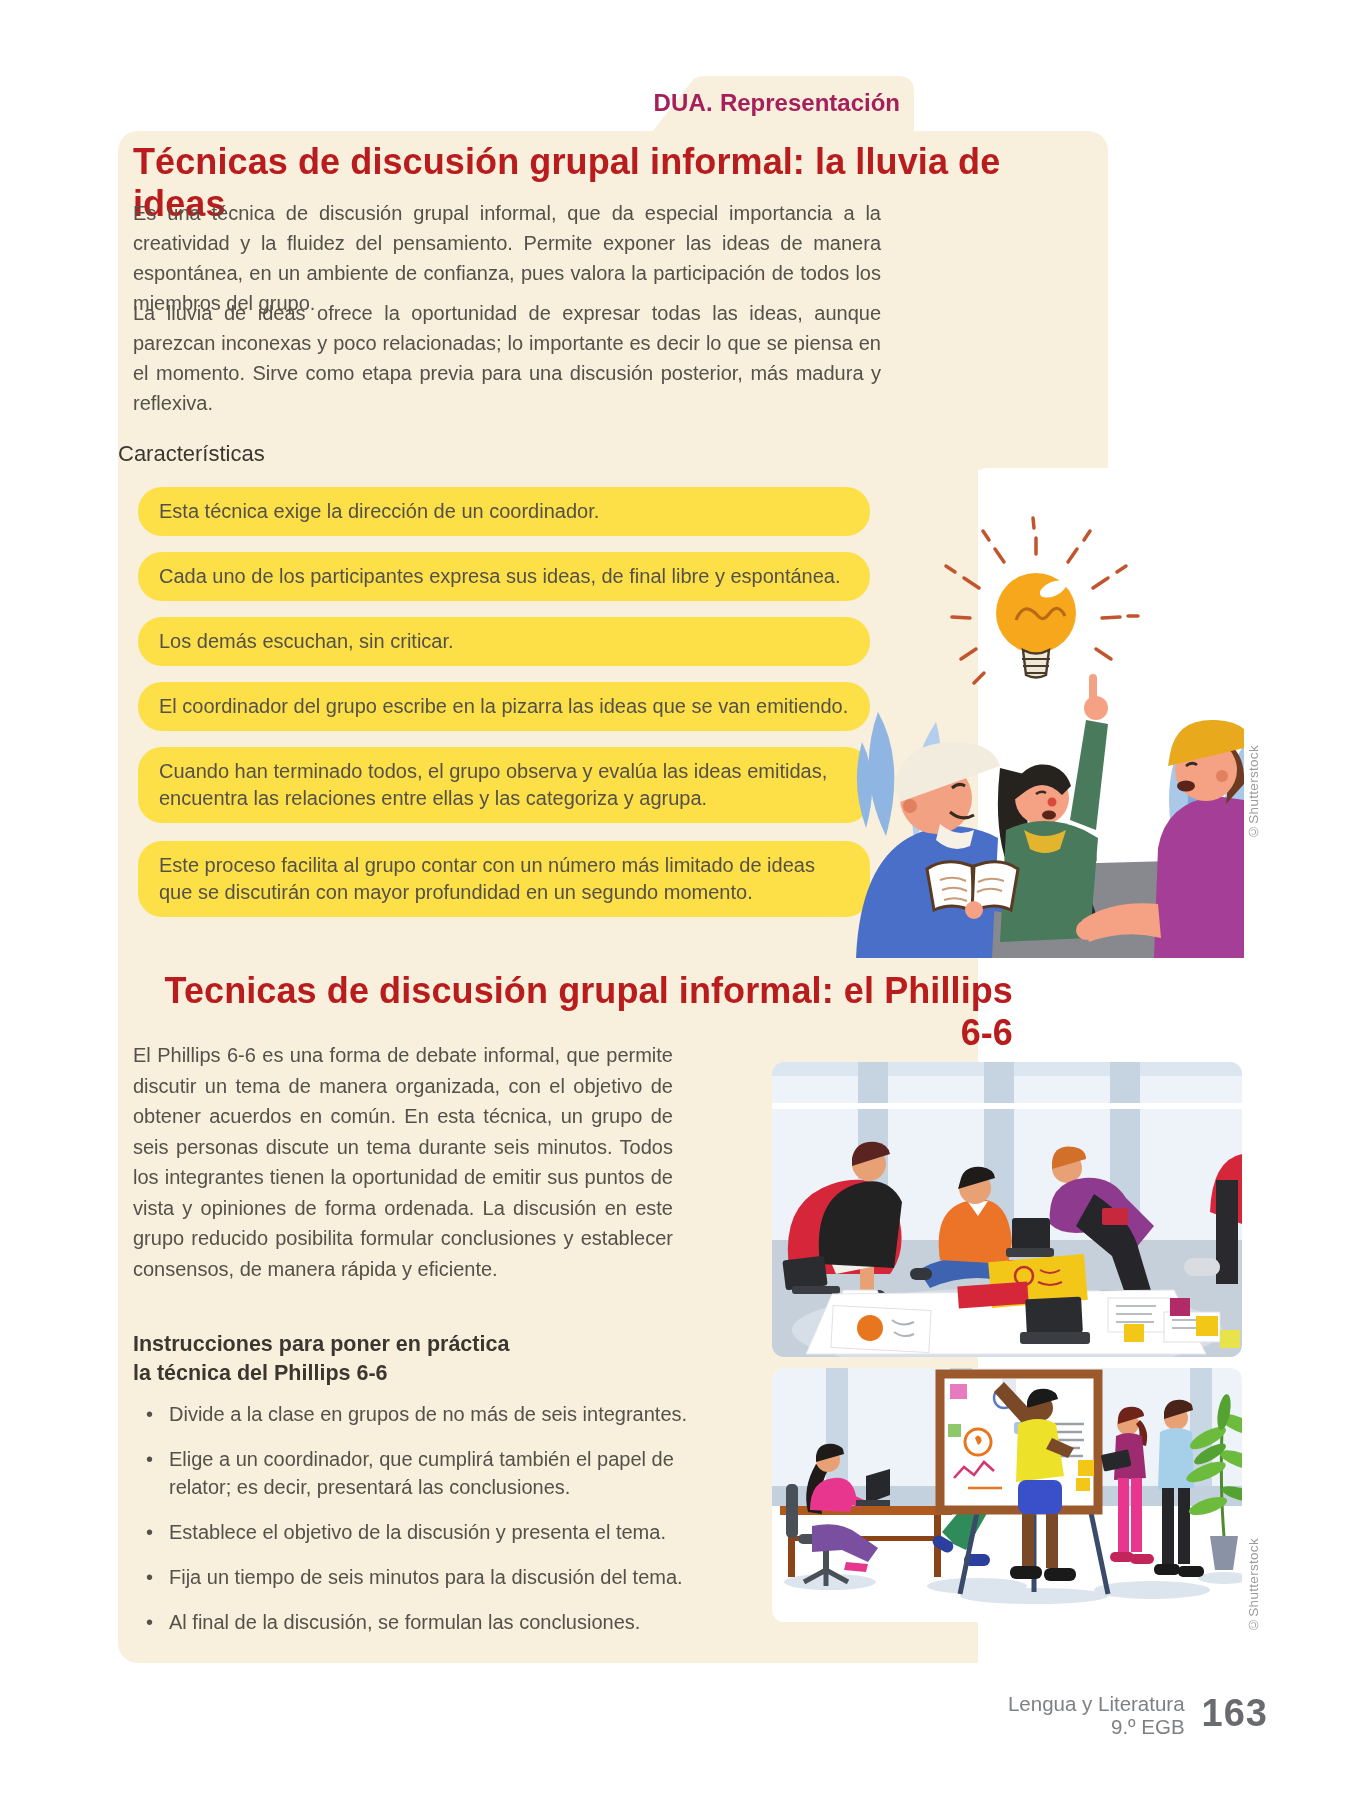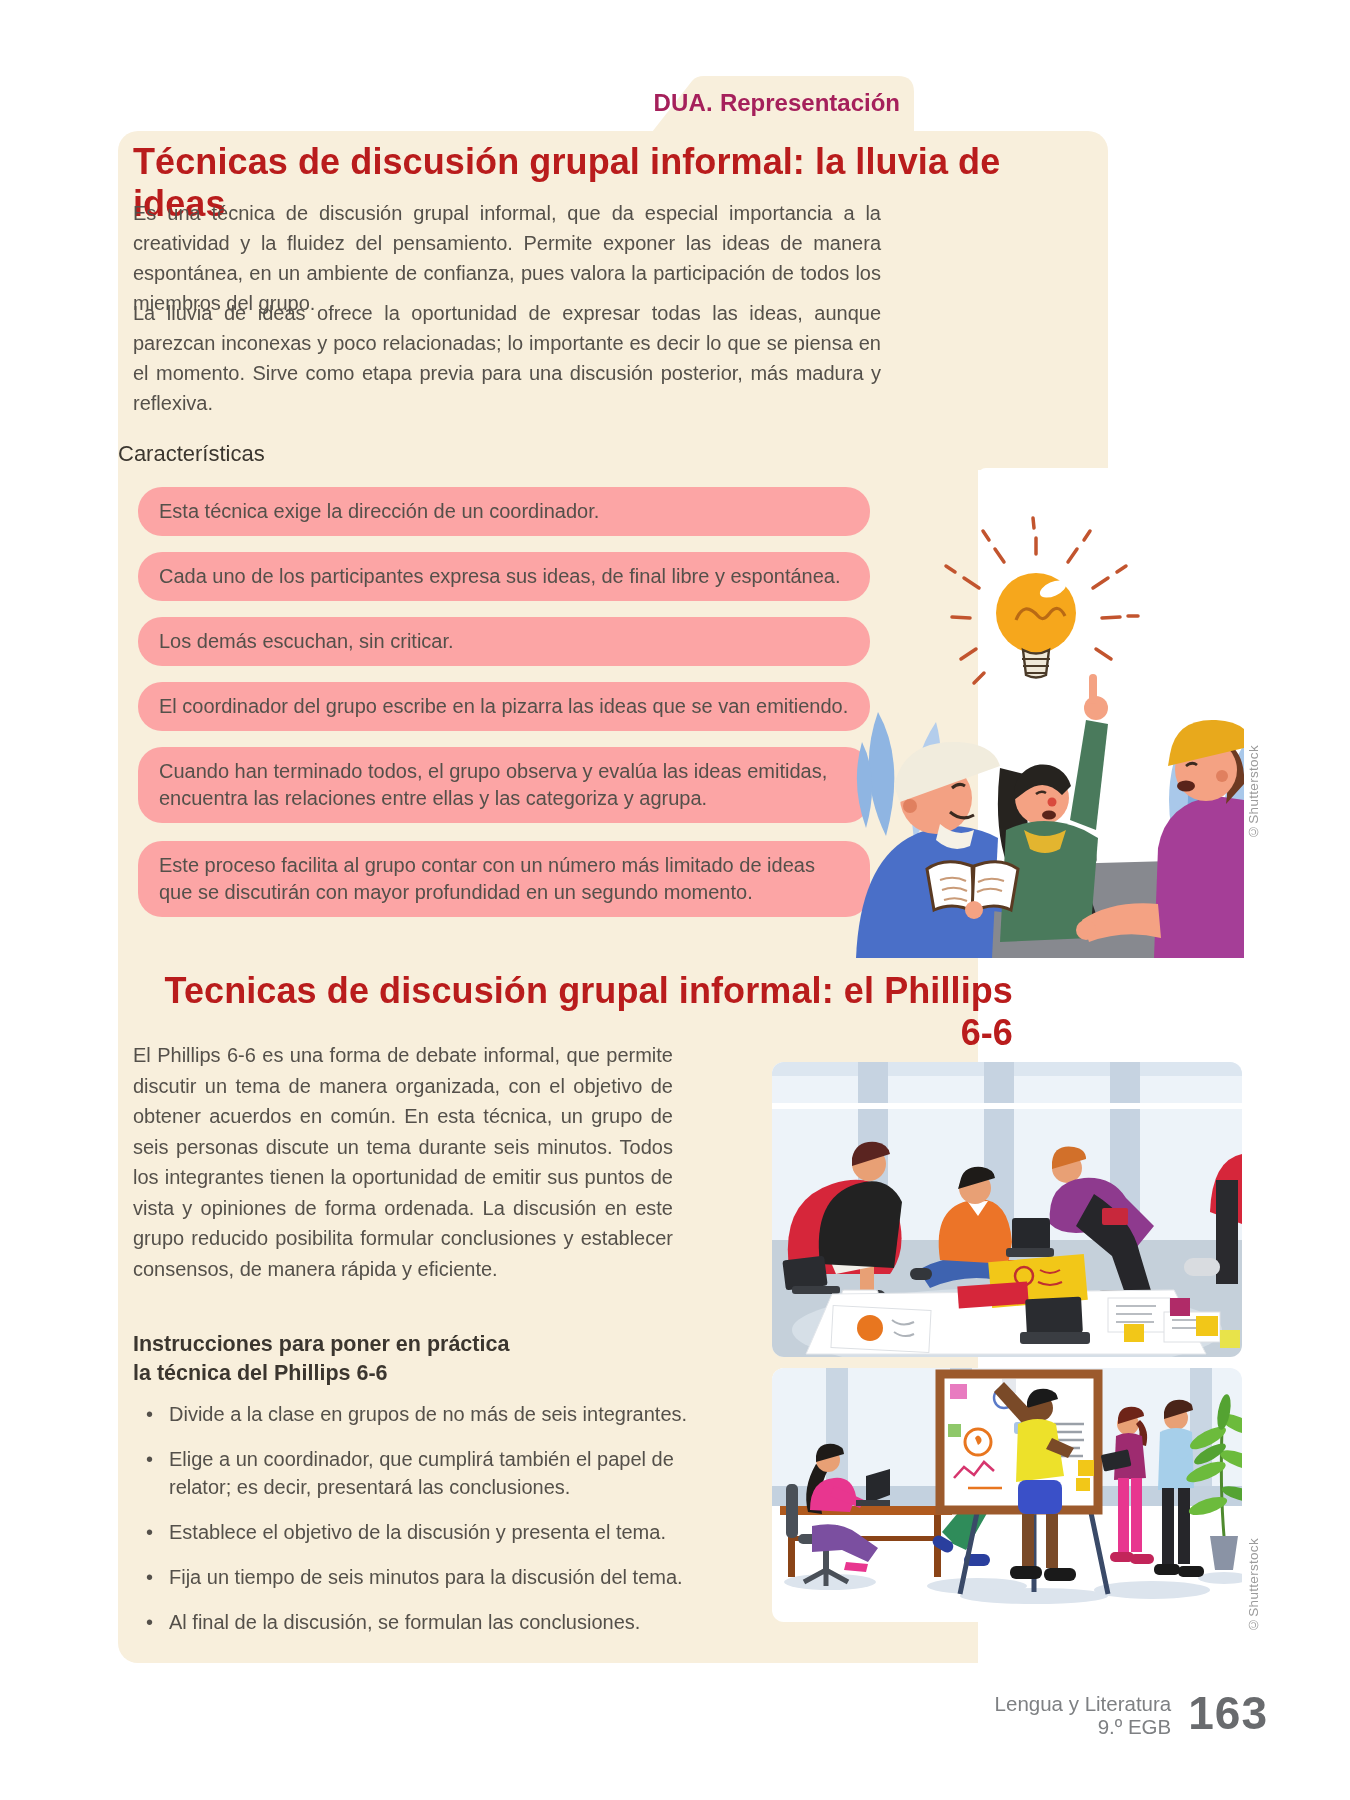--- a/index.html
+++ b/index.html
@@ -25,21 +25,21 @@
 
   .body-text{position:absolute;font-size:20px;line-height:30px;color:#54504A;
              text-align:justify;}
   #para1{left:133px;top:198px;width:748px;}
   #para2{left:133px;top:298px;width:748px;}
   #para3{left:133px;top:1040px;width:540px;line-height:30.5px;}
 
   .subhead{position:absolute;font-size:22px;color:#3B362F;}
   #caract{left:118px;top:441px;}
 
-  .pill{position:absolute;left:138px;width:690px;background:#fca5a5;border-radius:24px;
+  .pill{position:absolute;left:138px;width:690px;background:#fde047;border-radius:24px;
         padding:11px 21px;font-size:20px;line-height:27px;color:#54504A;}
   #pill1{top:487px;}
   #pill2{top:552px;}
   #pill3{top:617px;}
   #pill4{top:682px;}
   #pill5{top:747px;}
   #pill6{top:841px;}
 
   .instr{position:absolute;left:133px;top:1330px;font-size:21.5px;font-weight:700;
          color:#3B362F;line-height:29px;}
@@ -55,21 +55,21 @@
   #illus-phillips2{left:772px;top:1368px;}
 
   .credit{position:absolute;width:18px;height:160px;font-size:13.5px;color:#9B9B9B;
           writing-mode:vertical-rl;transform:rotate(180deg);text-align:center;
           letter-spacing:.3px;}
   #credit1{left:1246px;top:712px;}
   #credit2{left:1246px;top:1505px;}
 
   .footer{position:absolute;right:82px;top:1692px;display:flex;align-items:flex-start;gap:17px;}
   .footer-labels{text-align:right;font-size:20.5px;line-height:23px;color:#7E8083;}
-  .footer-page{font-size:46px;font-weight:700;color:#696B6E;line-height:38px;margin-top:2px;
+  .footer-page{font-size:38px;font-weight:700;color:#696B6E;line-height:38px;margin-top:2px;
                letter-spacing:1px;}
 </style>
 </head>
 <body>
 
 <div class="page">
 
   <div class="panel"></div>
   <div class="white-cut"></div>
 

